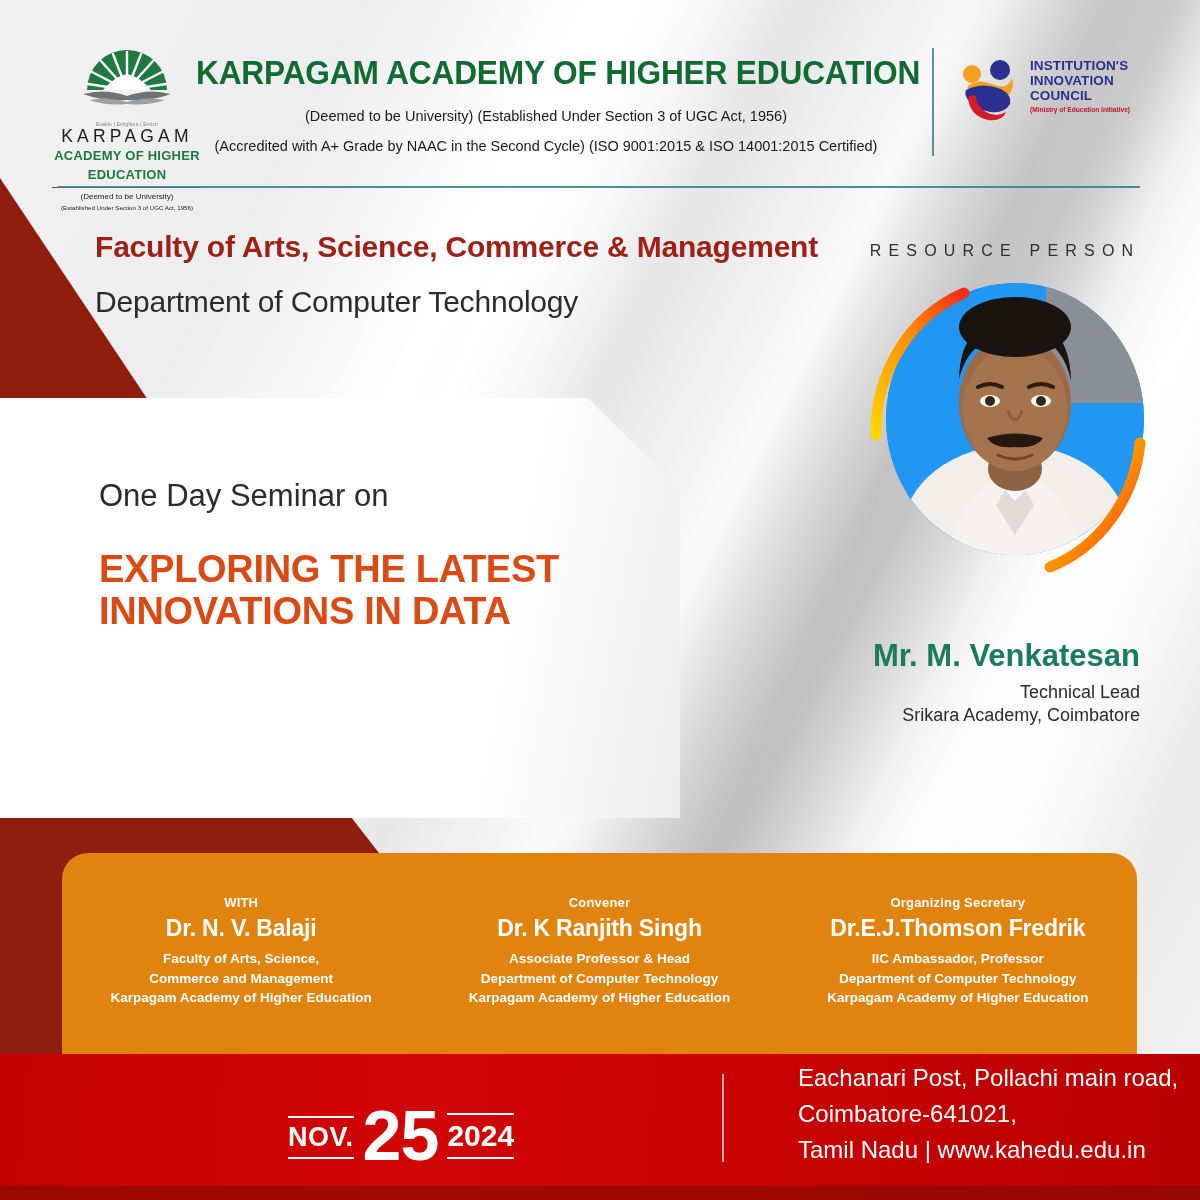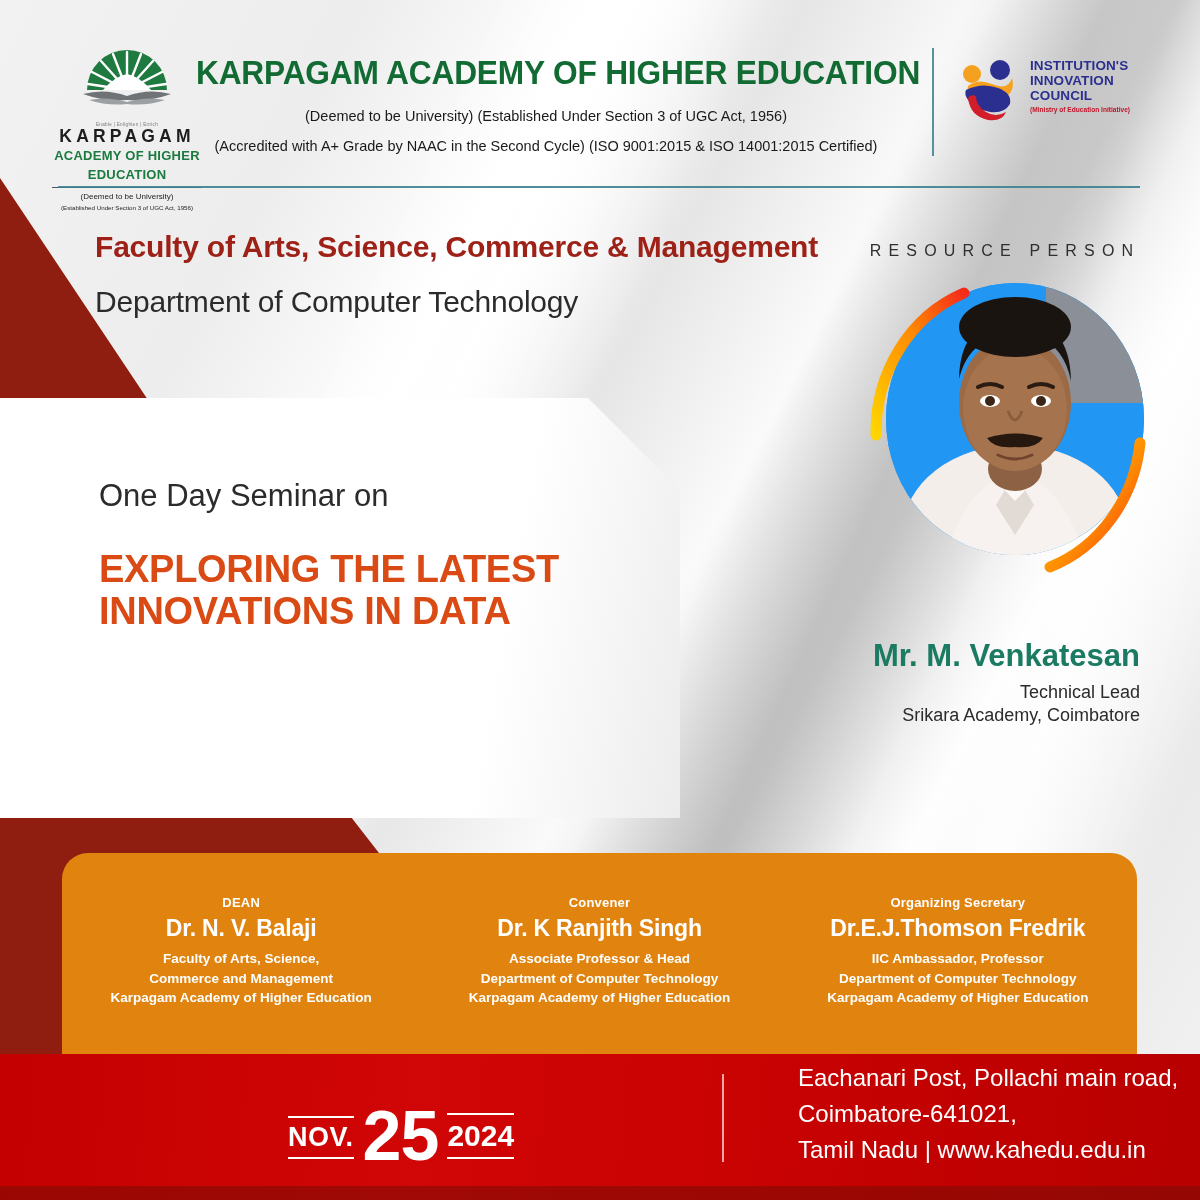--- a/index.html
+++ b/index.html
@@ -47,21 +47,21 @@
   .white-card{
     position:absolute;left:0;top:398px;width:680px;height:420px;
     background:linear-gradient(100deg,#ffffff 0%,#ffffff 72%,#f6f6f6 86%,#ececec 100%);
     clip-path:polygon(0 0, 588px 0, 680px 92px, 680px 420px, 0 420px);
     box-shadow:0 6px 22px rgba(0,0,0,.13);
   }
 
   
   .logo-block{position:absolute;left:52px;top:48px;width:150px;text-align:center;}
   .logo-mark{position:relative;width:108px;height:72px;margin:0 auto 2px;}
-  .logo-text-1{font-size:17.5px;letter-spacing:4.2px;color:#1d1d1d;font-weight:700;line-height:1;}
+  .logo-text-1{font-size:17.5px;letter-spacing:4.2px;color:#1d1d1d;font-weight:400;line-height:1;}
   .logo-text-2{font-size:13px;letter-spacing:.25px;color:#1b7a3e;font-weight:700;line-height:1.5;border-bottom:1px solid #555;padding-bottom:2px;}
   .logo-text-3{font-size:8px;color:#1d1d1d;line-height:1.7;margin-top:2px;}
   .logo-text-4{font-size:6.2px;color:#1d1d1d;line-height:1.6;}
   .logo-motto{font-size:4.6px;color:#7a7a7a;letter-spacing:.3px;margin-bottom:1px;}
 
   .uni-title{
     position:absolute;left:196px;top:54px;width:700px;
     font-size:33px;font-weight:800;color:#116b33;letter-spacing:-.2px;
     font-family:"Liberation Sans",sans-serif;
     transform:scaleX(.96);transform-origin:left center;
@@ -249,21 +249,21 @@
   </div>
 
   <div class="rp-name">Mr. M. Venkatesan</div>
   <div class="rp-role">
     <div>Technical Lead</div>
     <div>Srikara Academy, Coimbatore</div>
   </div>
 
   <div class="org-panel">
     <div class="org-col">
-      <div class="org-role">DEAN</div>
+      <div class="org-role">WITH</div>
       <div class="org-name">Dr. N. V. Balaji</div>
       <div class="org-aff">
         <div>Faculty of Arts, Science,</div>
         <div>Commerce and Management</div>
         <div>Karpagam Academy of Higher Education</div>
       </div>
     </div>
     <div class="org-col">
       <div class="org-role">Convener</div>
       <div class="org-name">Dr. K Ranjith Singh</div>

